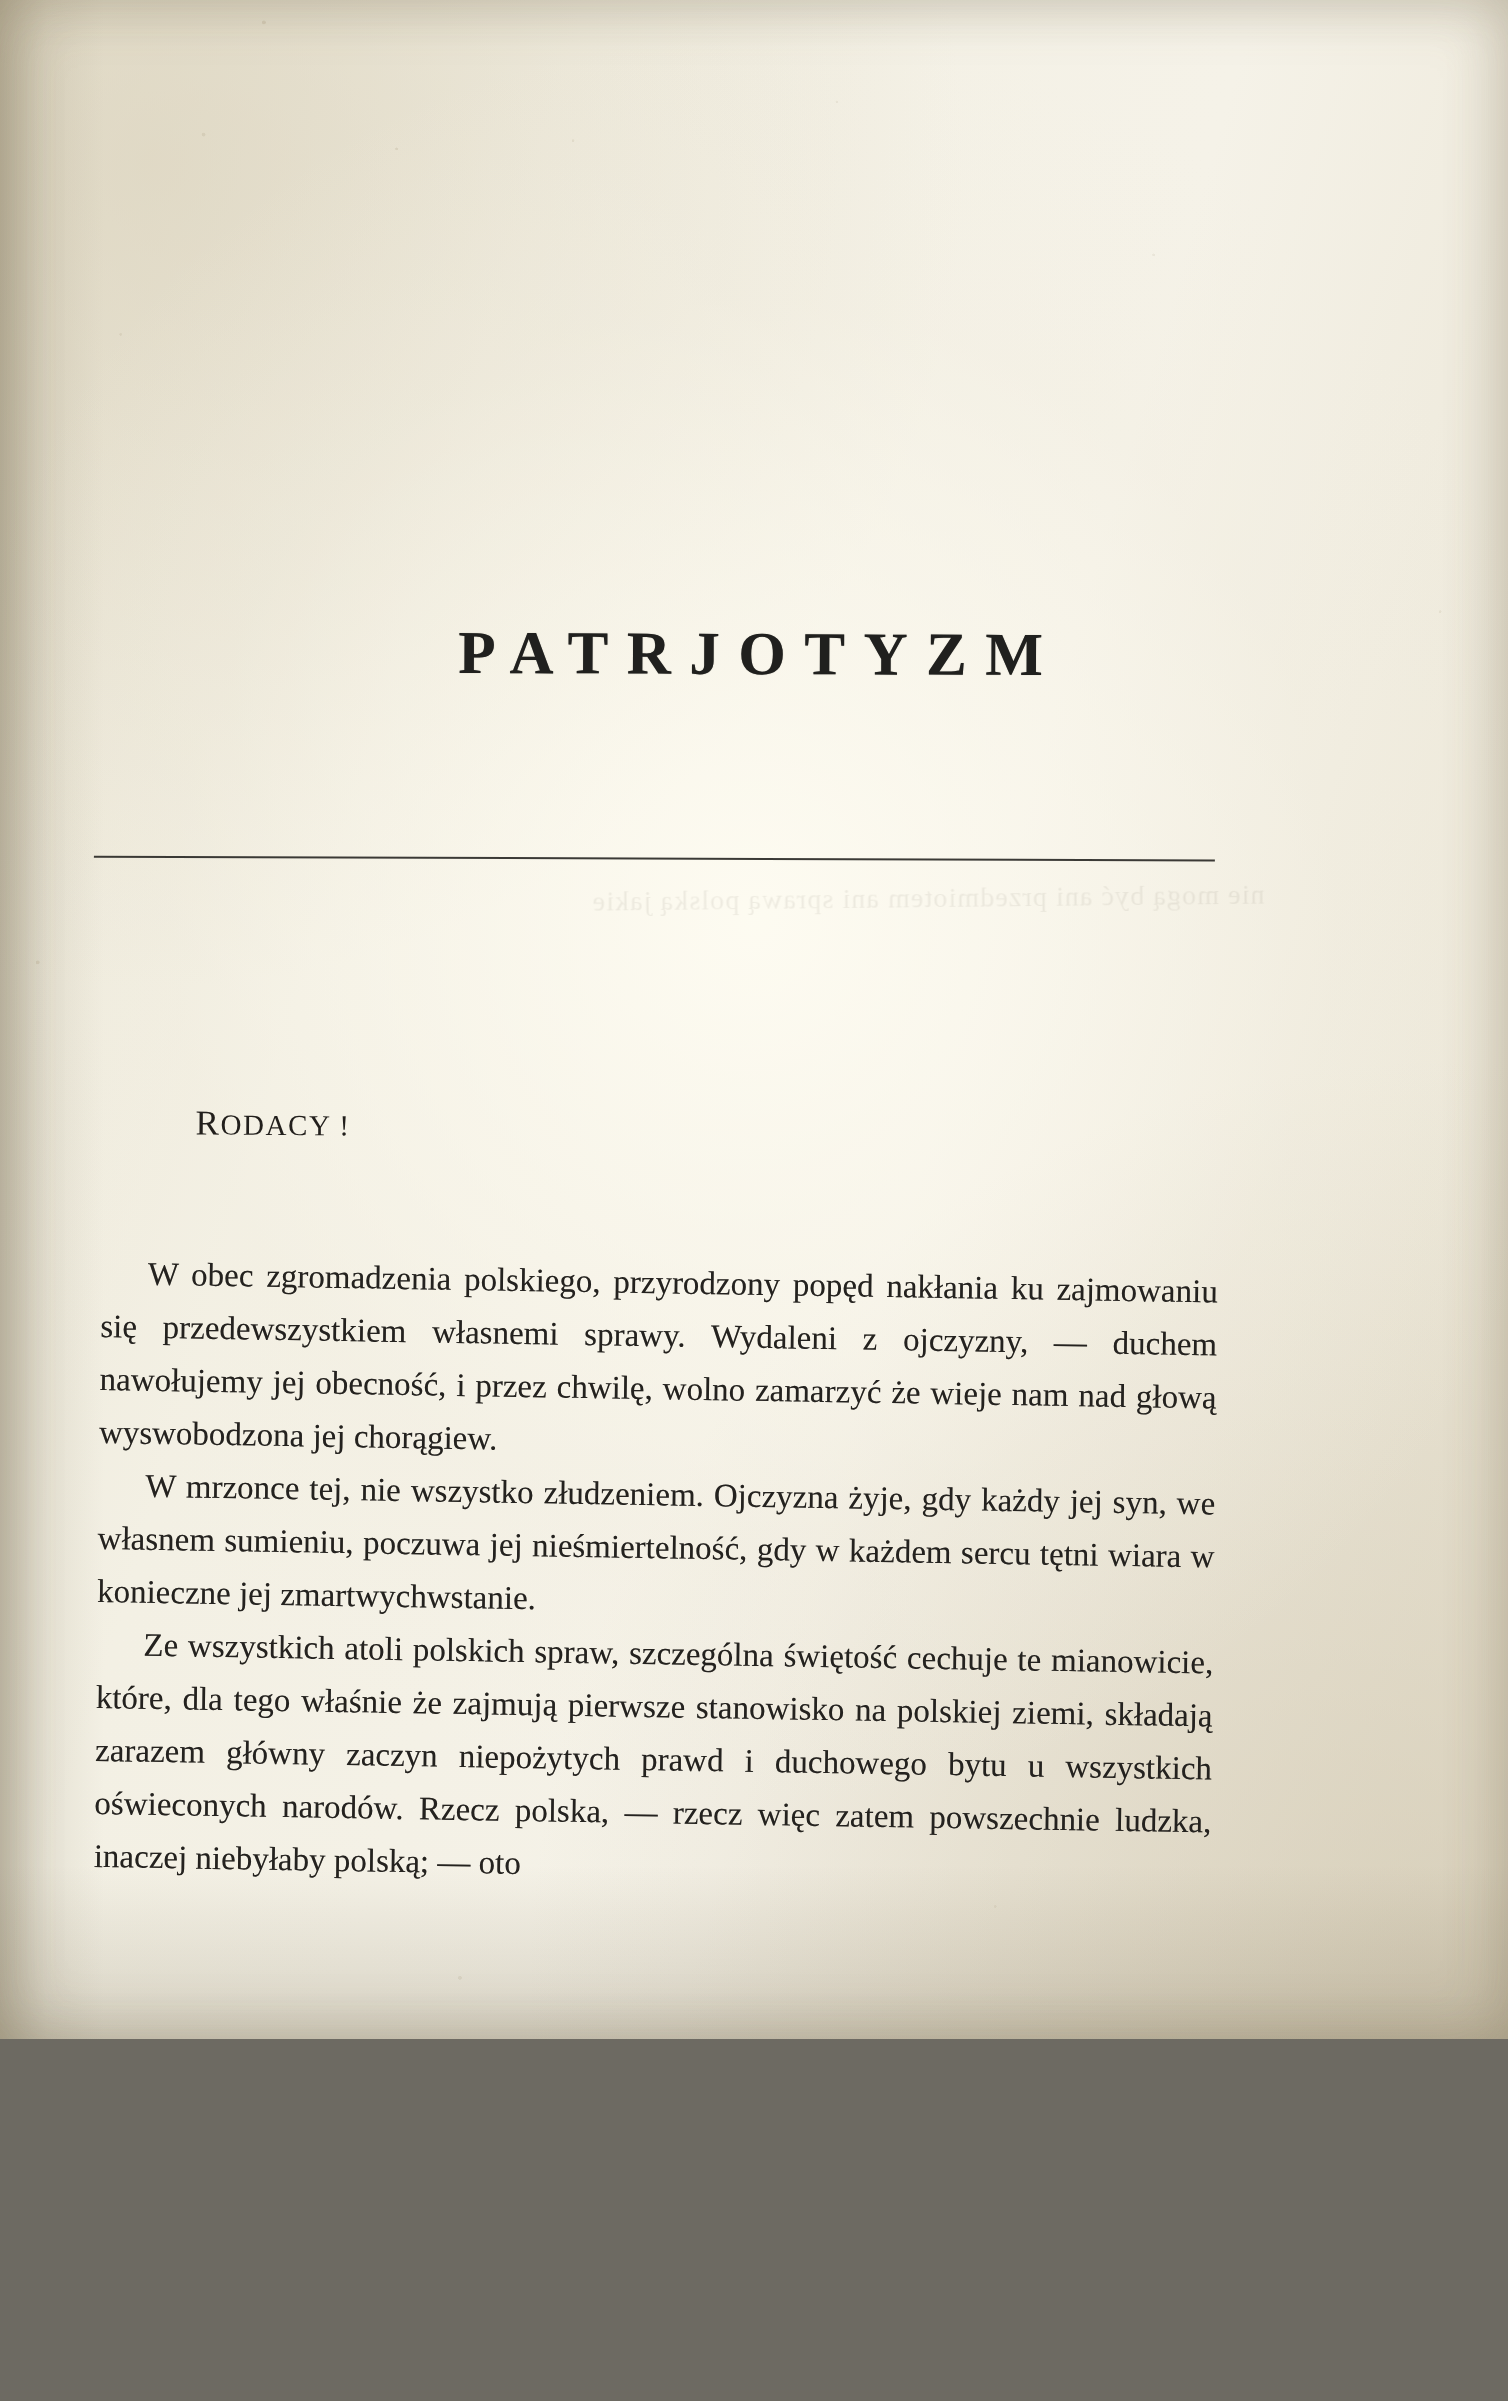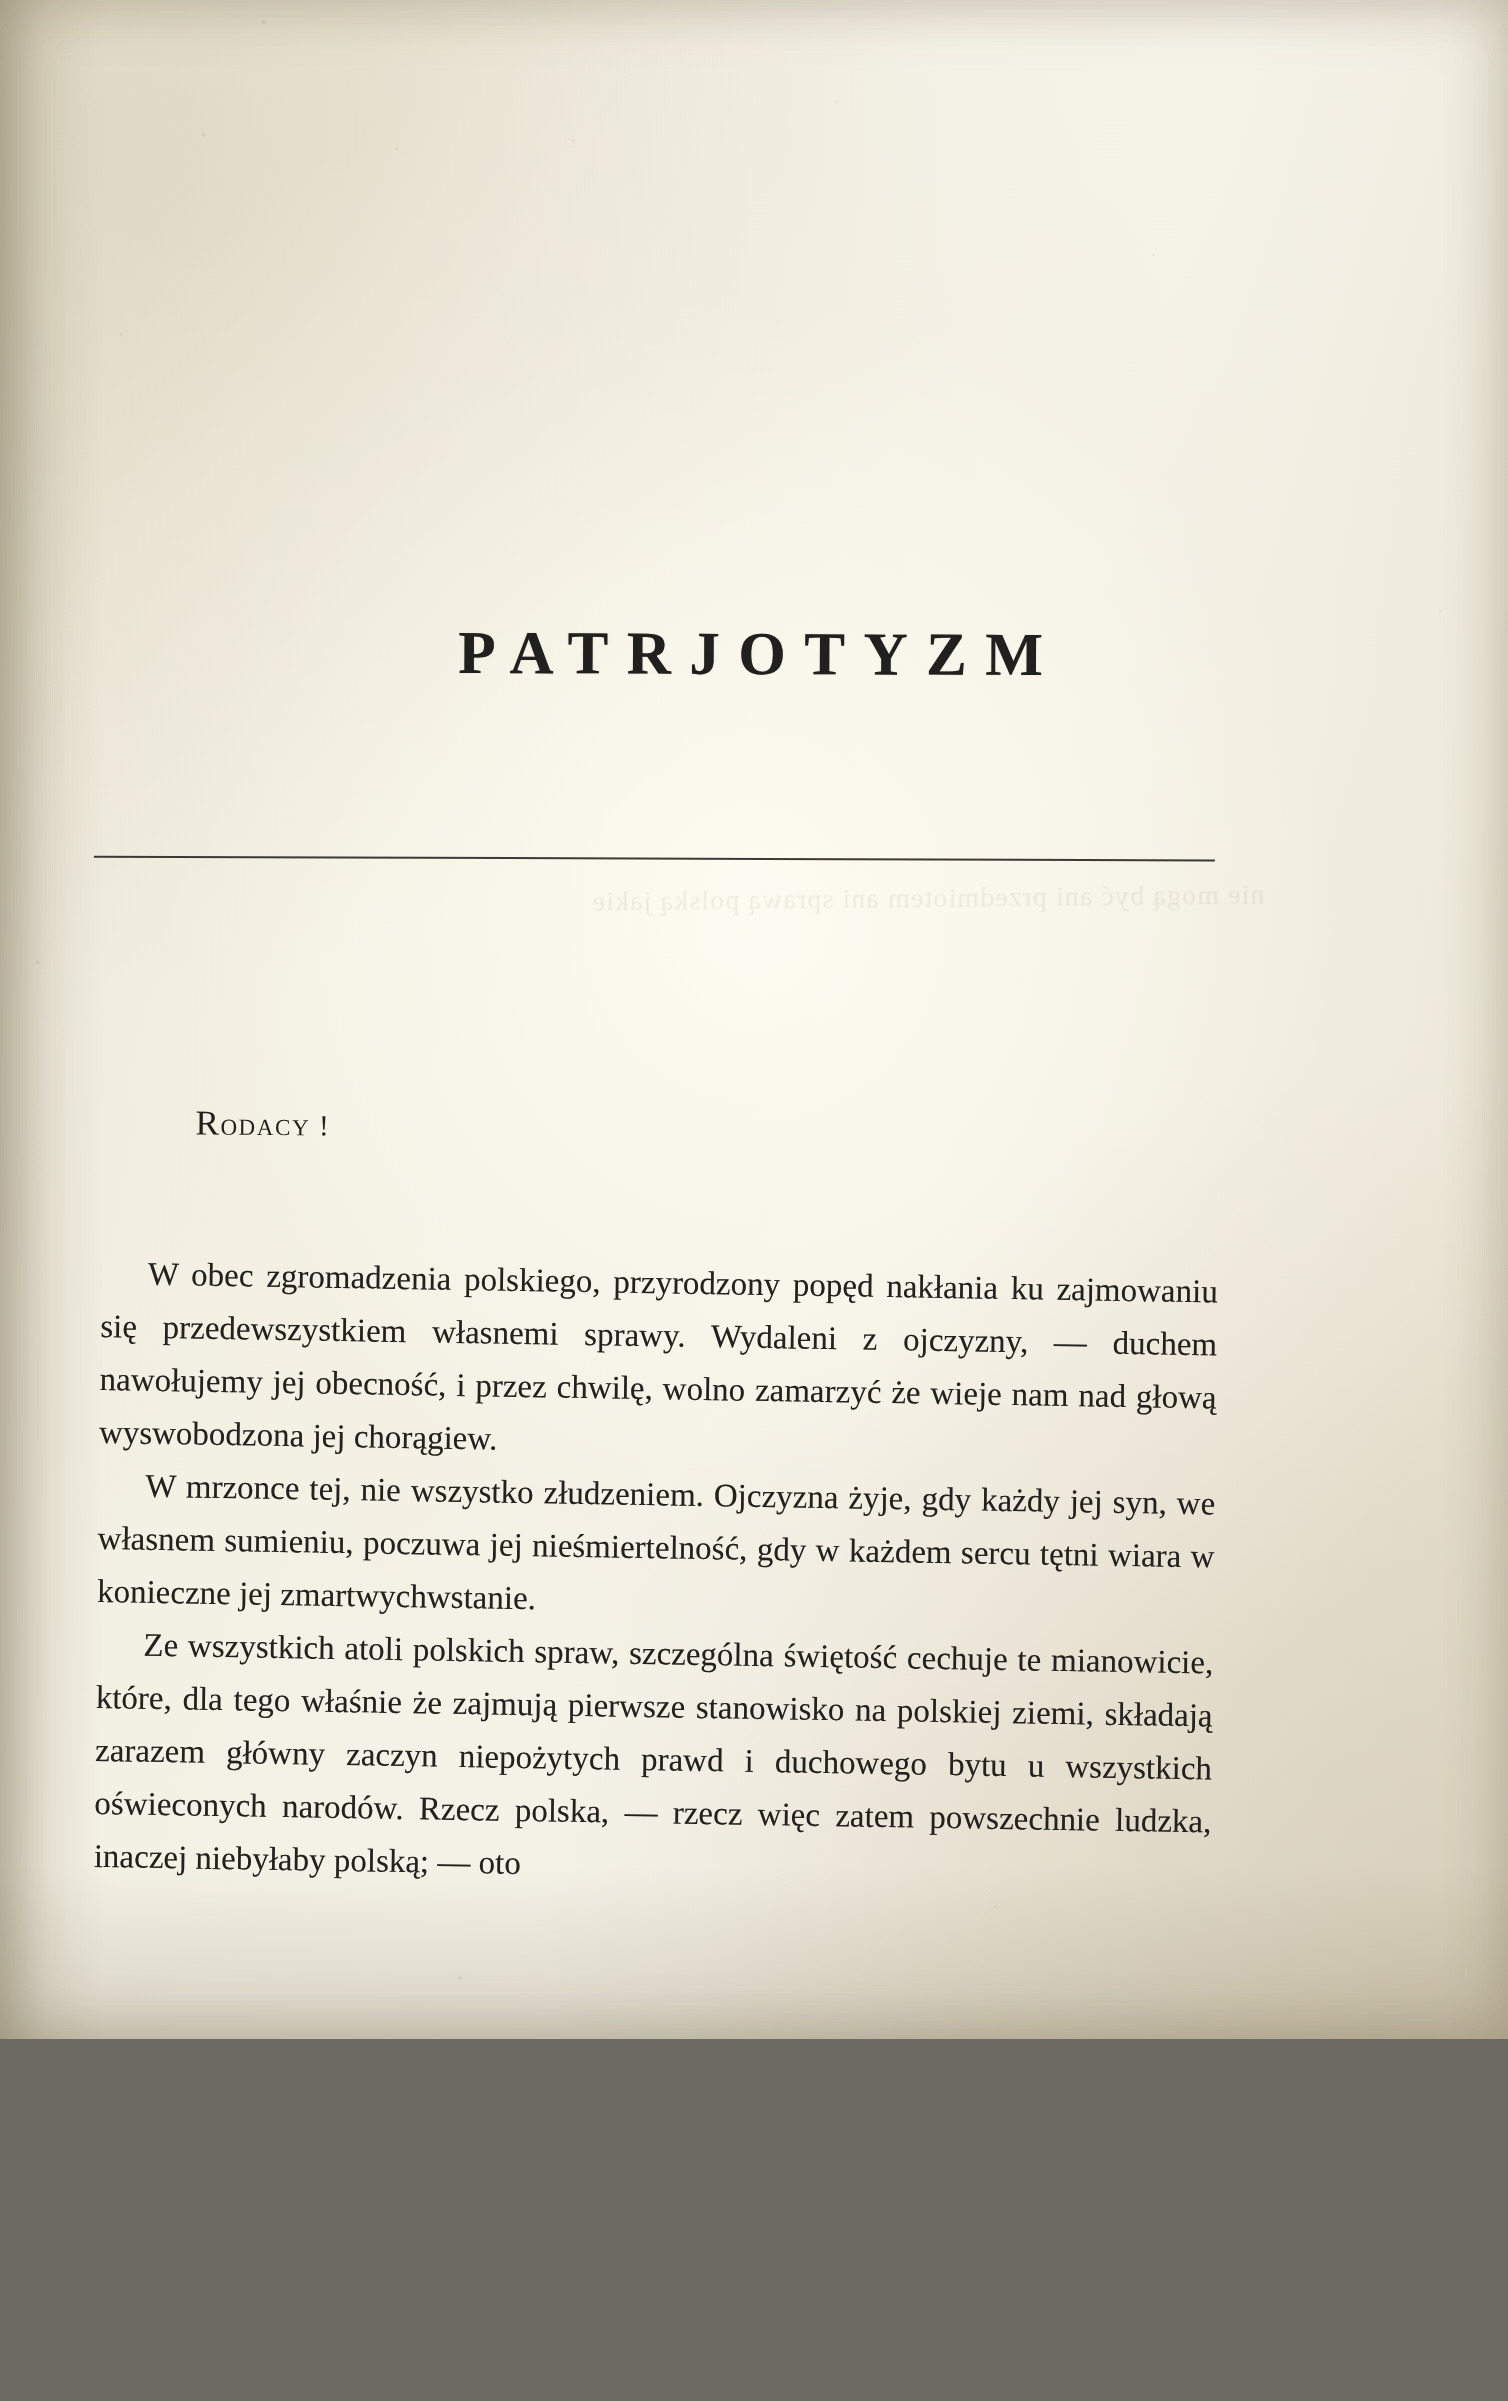--- a/index.html
+++ b/index.html
@@ -108,21 +108,21 @@
   .salutation {
     position: absolute;
     left: 196px;
     top: 1101px;
     font-size: 29px;
     letter-spacing: 1.6px;
     color: #221f1c;
     transform: rotate(0.7deg);
   }
   .salutation .cap { font-size: 35px; }
-  .salutation .sc  { font-size: 23px; }
+  .salutation .sc  { font-size: 29px; }
 
   .body-text {
     position: absolute;
     left: 101px;
     top: 1243px;
     width: 1117px;
     color: #24221f;
     font-size: 33px;
     line-height: 53px;
     text-align: justify;

